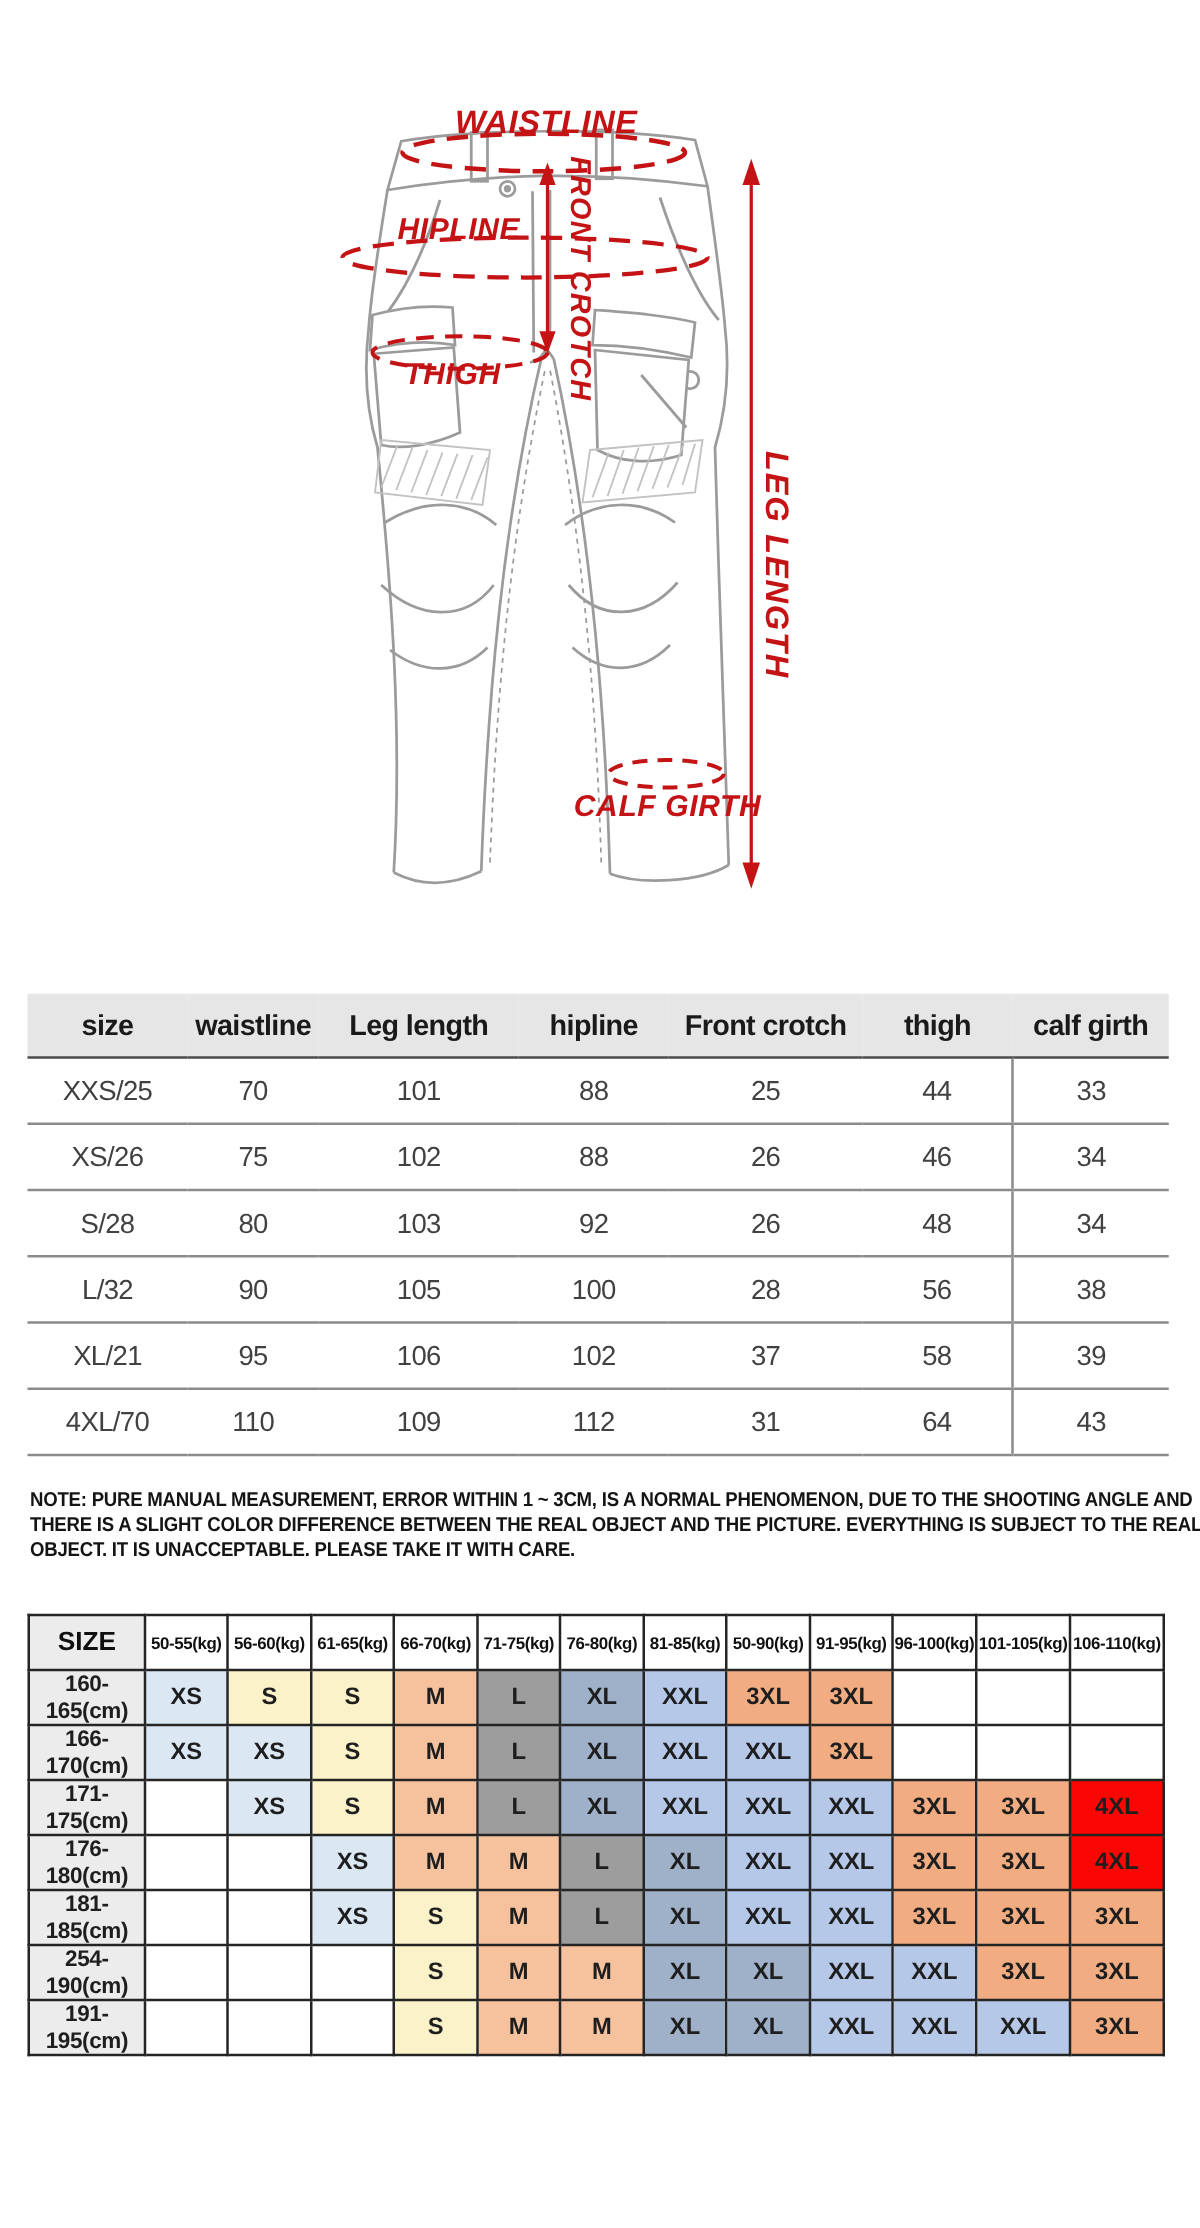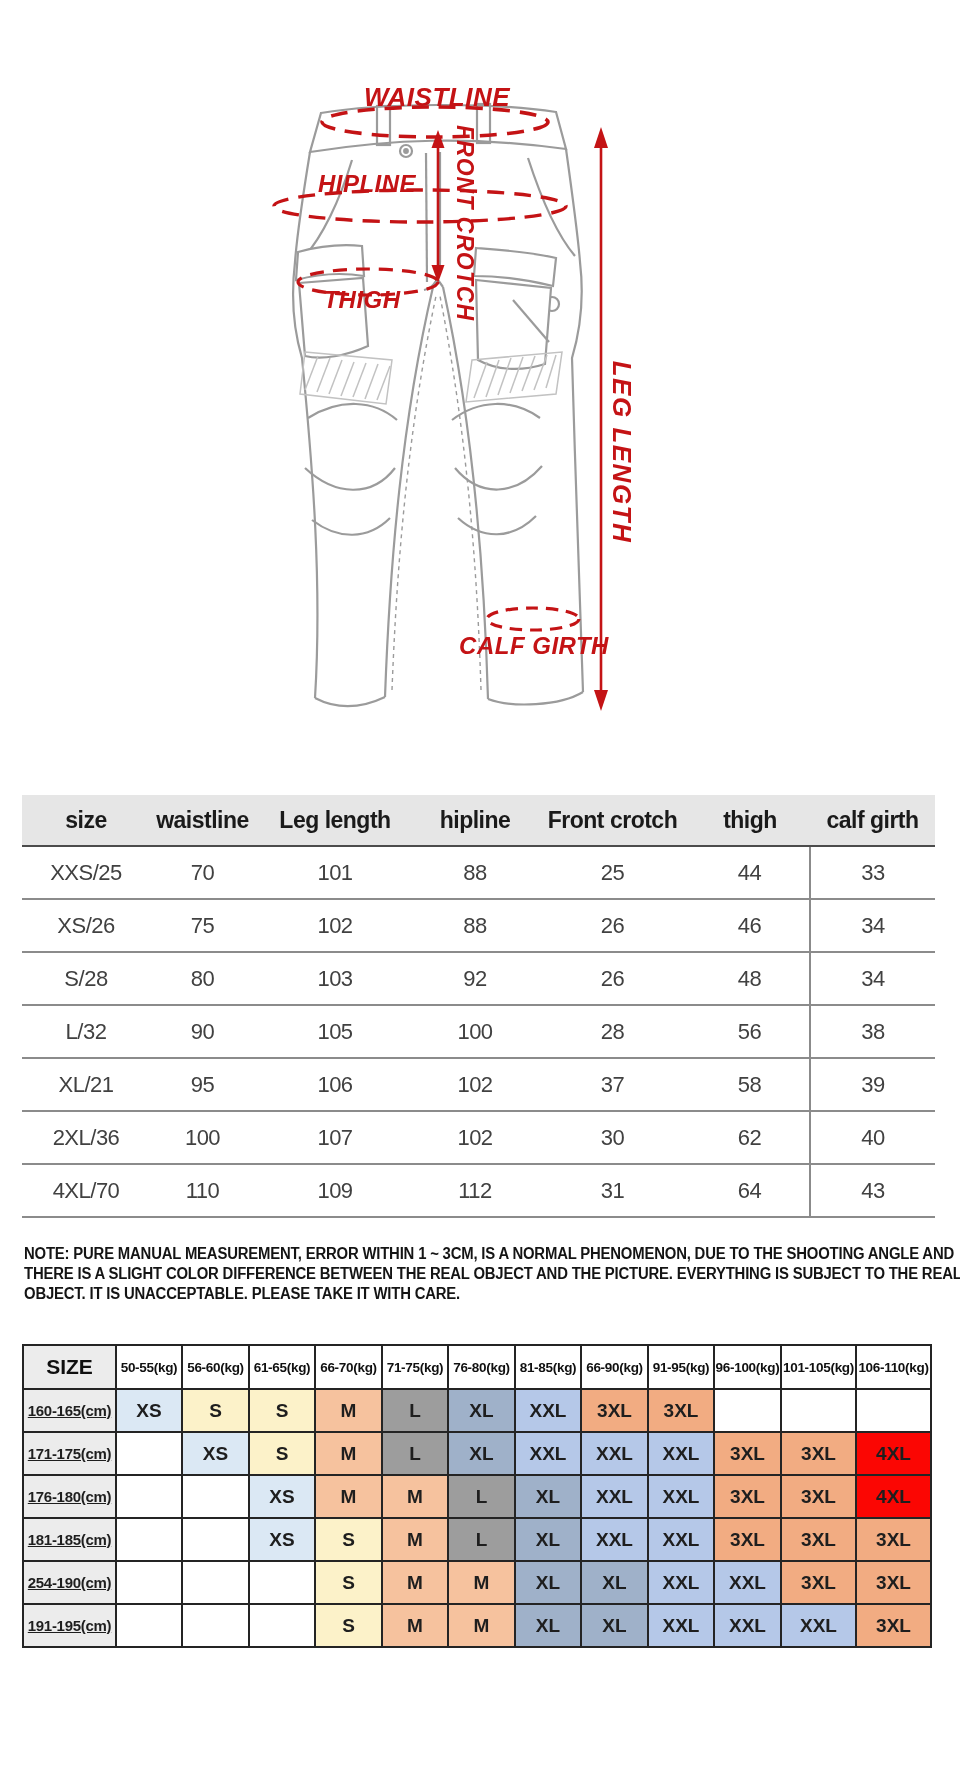--- a/index.html
+++ b/index.html
@@ -28,21 +28,21 @@
   
   .note { margin:26px 0 0 24px; font-size:16px; font-weight:bold; color:#141414; }
   .note div { transform:scaleX(0.93); transform-origin:0 50%; white-space:nowrap; line-height:20px; letter-spacing:-0.2px; }
 
   
   .fit { border-collapse:collapse; table-layout:fixed; margin:40px 0 0 22px; }
   .fit th, .fit td { border:2px solid #242424; text-align:center; padding:0; overflow:hidden; }
   .fit thead th { height:42px; font-size:13.5px; font-weight:bold; color:#101010; background:#ffffff; letter-spacing:-0.3px; }
   .fit thead th.corner { background:#ececec; font-size:21px; letter-spacing:0; }
   .fit tbody td { height:41px; font-size:19px; font-weight:bold; color:#1e1e1e; }
-  .fit tbody td.hlabel { background:#ececec; font-size:15px; letter-spacing:-0.3px;text-decoration:underline; }
+  .fit tbody td.hlabel { background:#ececec; font-size:18px; letter-spacing:-0.3px; }
 </style>
 </head>
 <body>
 
 <section class="diagram">
   <svg width="960" height="772" viewBox="0 0 960 772">
 
     <g stroke="#9b9b9b" stroke-width="2.2" fill="none">
 
       <path d="M321,113 C380,103 492,102 556,112 L566,149 C470,136 392,139 310,152 Z"></path>
@@ -189,29 +189,20 @@
       <tr>
         <td>XL/21</td>
         <td>95</td>
         <td>106</td>
         <td>102</td>
         <td>37</td>
         <td>58</td>
         <td class="sep">39</td>
       </tr>
       <tr>
-        <td>2XL/36</td>
-        <td>100</td>
-        <td>107</td>
-        <td>102</td>
-        <td>30</td>
-        <td>62</td>
-        <td class="sep">40</td>
-      </tr>
-      <tr>
         <td>4XL/70</td>
         <td>110</td>
         <td>109</td>
         <td>112</td>
         <td>31</td>
         <td>64</td>
         <td class="sep">43</td>
       </tr>
     </tbody>
 </table>
@@ -241,21 +232,21 @@
   <thead>
     <tr>
         <th class="corner">SIZE</th>
         <th>50-55(kg)</th>
         <th>56-60(kg)</th>
         <th>61-65(kg)</th>
         <th>66-70(kg)</th>
         <th>71-75(kg)</th>
         <th>76-80(kg)</th>
         <th>81-85(kg)</th>
-        <th>66-90(kg)</th>
+        <th>50-90(kg)</th>
         <th>91-95(kg)</th>
         <th>96-100(kg)</th>
         <th>101-105(kg)</th>
         <th>106-110(kg)</th>
       </tr>
   </thead>
   <tbody>
       <tr>
         <td class="hlabel">160-165(cm)</td>
         <td style="background: rgb(219, 232, 244);">XS</td>
@@ -265,20 +256,35 @@
         <td style="background: rgb(157, 157, 157);">L</td>
         <td style="background: rgb(159, 177, 201);">XL</td>
         <td style="background: rgb(181, 200, 232);">XXL</td>
         <td style="background: rgb(242, 172, 130);">3XL</td>
         <td style="background: rgb(242, 172, 130);">3XL</td>
         <td style="background: rgb(255, 255, 255);"></td>
         <td style="background: rgb(255, 255, 255);"></td>
         <td style="background: rgb(255, 255, 255);"></td>
       </tr>
       <tr>
+        <td class="hlabel">166-170(cm)</td>
+        <td style="background: rgb(219, 232, 244);">XS</td>
+        <td style="background: rgb(219, 232, 244);">XS</td>
+        <td style="background: rgb(252, 242, 201);">S</td>
+        <td style="background: rgb(246, 194, 158);">M</td>
+        <td style="background: rgb(157, 157, 157);">L</td>
+        <td style="background: rgb(159, 177, 201);">XL</td>
+        <td style="background: rgb(181, 200, 232);">XXL</td>
+        <td style="background: rgb(181, 200, 232);">XXL</td>
+        <td style="background: rgb(242, 172, 130);">3XL</td>
+        <td style="background: rgb(255, 255, 255);"></td>
+        <td style="background: rgb(255, 255, 255);"></td>
+        <td style="background: rgb(255, 255, 255);"></td>
+      </tr>
+      <tr>
         <td class="hlabel">171-175(cm)</td>
         <td style="background: rgb(255, 255, 255);"></td>
         <td style="background: rgb(219, 232, 244);">XS</td>
         <td style="background: rgb(252, 242, 201);">S</td>
         <td style="background: rgb(246, 194, 158);">M</td>
         <td style="background: rgb(157, 157, 157);">L</td>
         <td style="background: rgb(159, 177, 201);">XL</td>
         <td style="background: rgb(181, 200, 232);">XXL</td>
         <td style="background: rgb(181, 200, 232);">XXL</td>
         <td style="background: rgb(181, 200, 232);">XXL</td>

